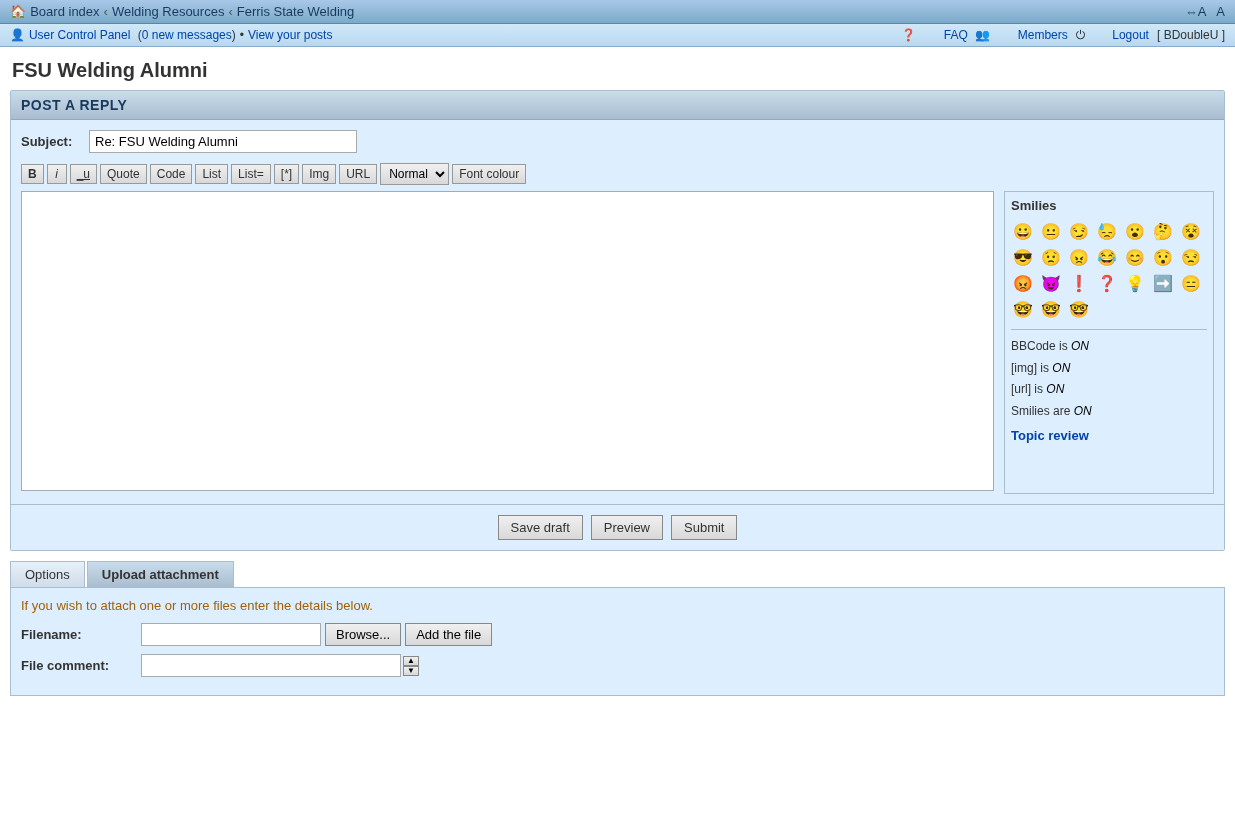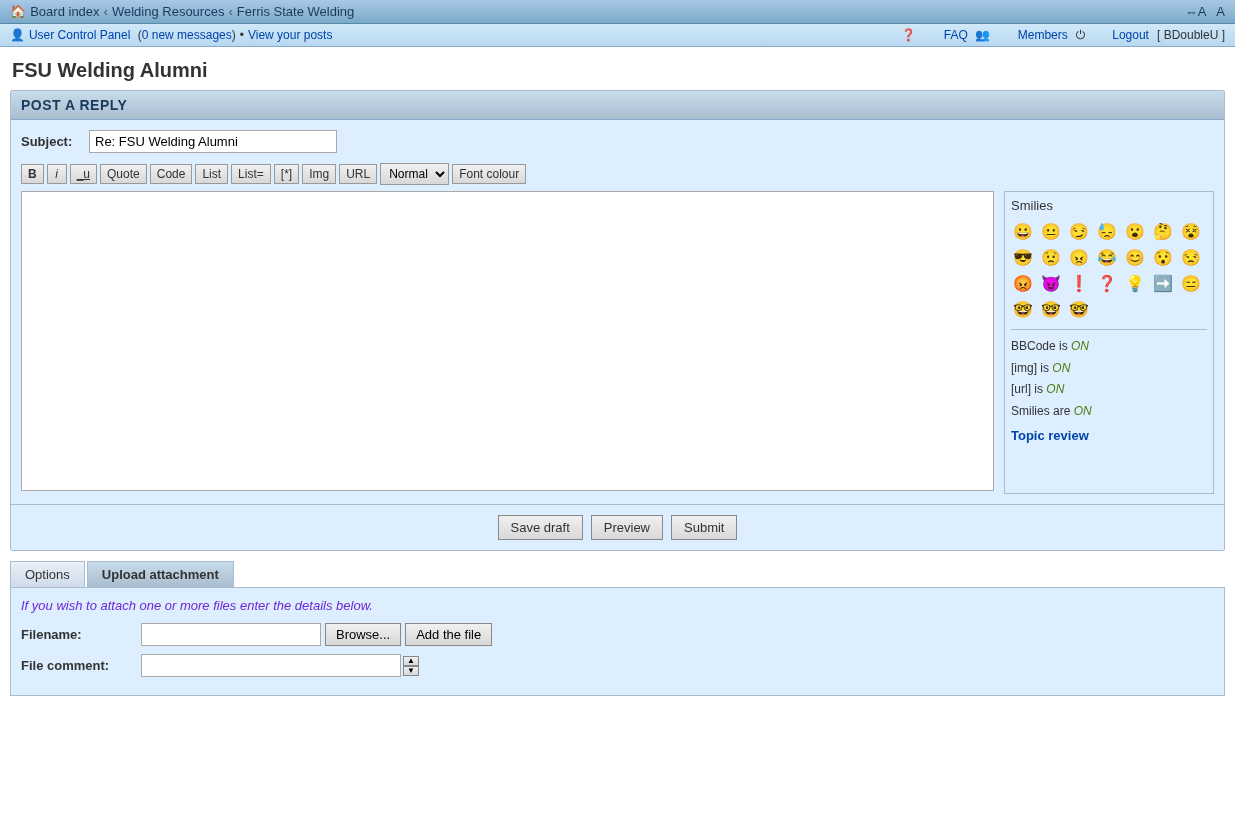--- a/index.html
+++ b/index.html
@@ -69,21 +69,21 @@
       align-items: center;
       margin-bottom: 10px;
     }
     .subject-label {
       font-weight: bold;
       margin-right: 8px;
       min-width: 60px;
       color: #333;
     }
     .subject-input {
-      width: 248px;
+      width: 268px;
       padding: 3px 5px;
       border: 1px solid #aaa;
       background: #fff;
       font-size: 13px;
     }
 
     
     .toolbar {
       display: flex;
       align-items: center;
@@ -132,21 +132,21 @@
     }
 
     
     .smilies-panel {
       width: 210px;
       background: #ddeeff;
       border: 1px solid #aabdd0;
       padding: 6px;
     }
     .smilies-title {
-      font-weight: normal;
+      font-weight: bold;
       font-size: 13px;
       margin-bottom: 6px;
       color: #333;
     }
     .smilies-grid {
       display: grid;
       grid-template-columns: repeat(7, 26px);
       gap: 2px;
       margin-bottom: 8px;
     }
@@ -160,21 +160,21 @@
       font-size: 16px;
     }
     .bbcode-info {
       font-size: 12px;
       line-height: 1.8;
       color: #333;
       border-top: 1px solid #aabdd0;
       padding-top: 6px;
       margin-bottom: 6px;
     }
-    .bbcode-info .on { font-style: italic; color: #4d7c0f; }
+    .bbcode-info .on { font-style: italic; color: #000000; }
     .bbcode-info .off { font-style: italic; color: #333; }
     .topic-review-link {
       color: #0044aa;
       text-decoration: none;
       font-size: 13px;
       font-weight: bold;
     }
 
     
     .action-buttons-row {
@@ -219,22 +219,21 @@
 
     
     .attachment-panel {
       border: 1px solid #aabdd0;
       background: #ddeeff;
       padding: 10px;
     }
     .attachment-desc {
       font-size: 13px;
       margin-bottom: 10px;
-      color: #6d28d9;
-      font-style: italic;
+      color: #a16207;
     }
     .attachment-form-row {
       display: flex;
       align-items: center;
       margin-bottom: 8px;
     }
     .attachment-label {
       font-weight: bold;
       min-width: 120px;
       font-size: 13px;

